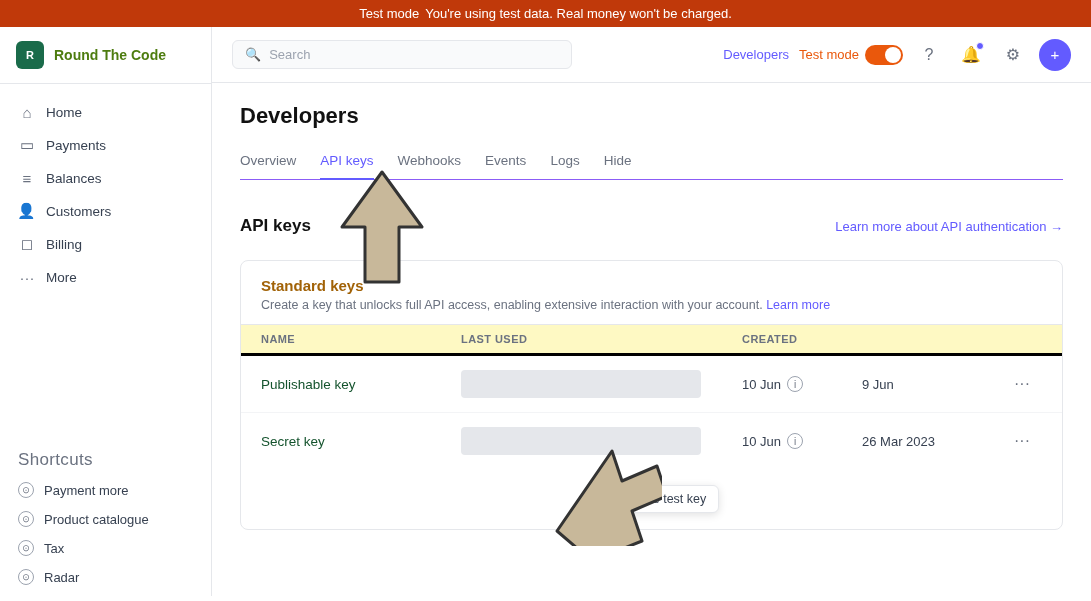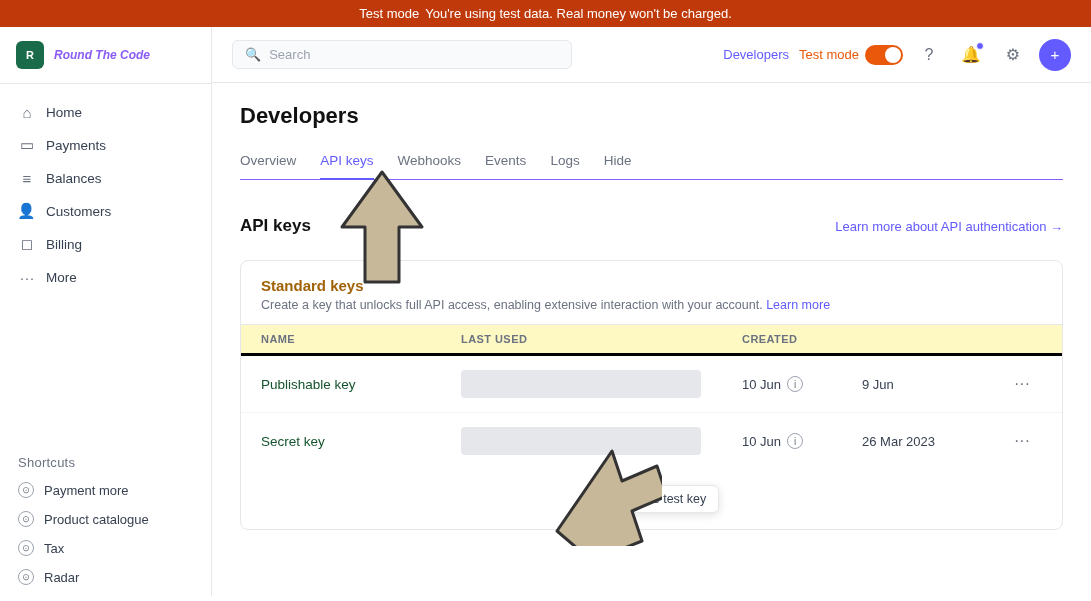--- a/index.html
+++ b/index.html
@@ -47,23 +47,22 @@
       display: flex;
       align-items: center;
       justify-content: center;
       color: #fff;
       font-size: 11px;
       font-weight: 700;
     }
 
     .logo-text {
       font-weight: 600;
-      font-size: 12px;
-      color: #8b5cf6;
-      font-style: italic;
+      font-size: 14px;
+      color: #4d7c0f;
     }
 
     .sidebar-nav {
       padding: 12px 8px;
       flex: 1;
     }
 
     .nav-item {
       display: flex;
       align-items: center;
@@ -84,21 +83,21 @@
       justify-content: center;
       color: #6b7280;
       font-size: 15px;
     }
 
     .shortcuts-section {
       padding: 8px 8px 4px;
     }
 
     .shortcuts-label {
-      font-size: 13px;
+      font-size: 17px;
       color: #6b7280;
       font-weight: 500;
       padding: 4px 10px 6px;
       letter-spacing: 0.02em;
     }
 
     .shortcut-item {
       display: flex;
       align-items: center;
       gap: 10px;

